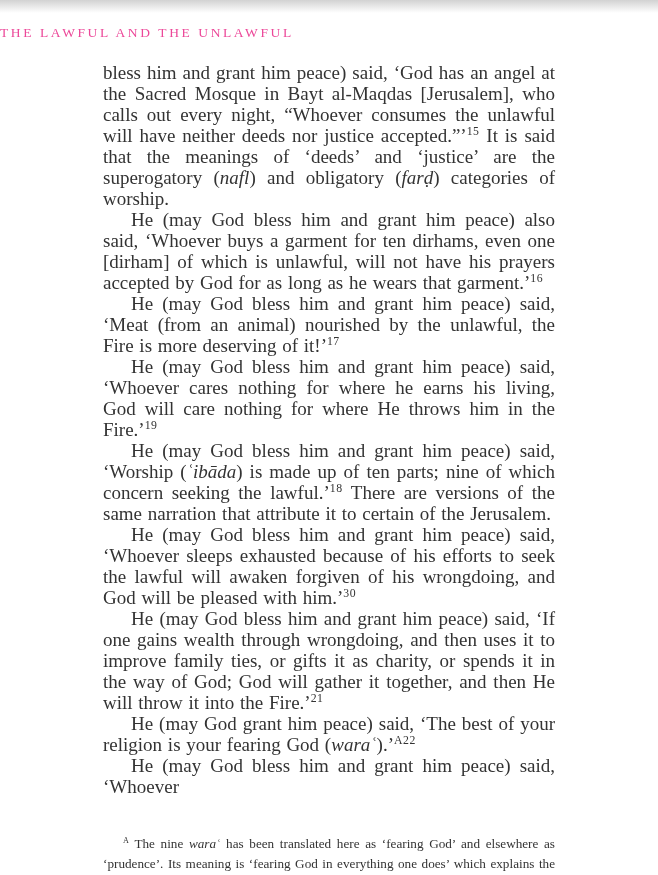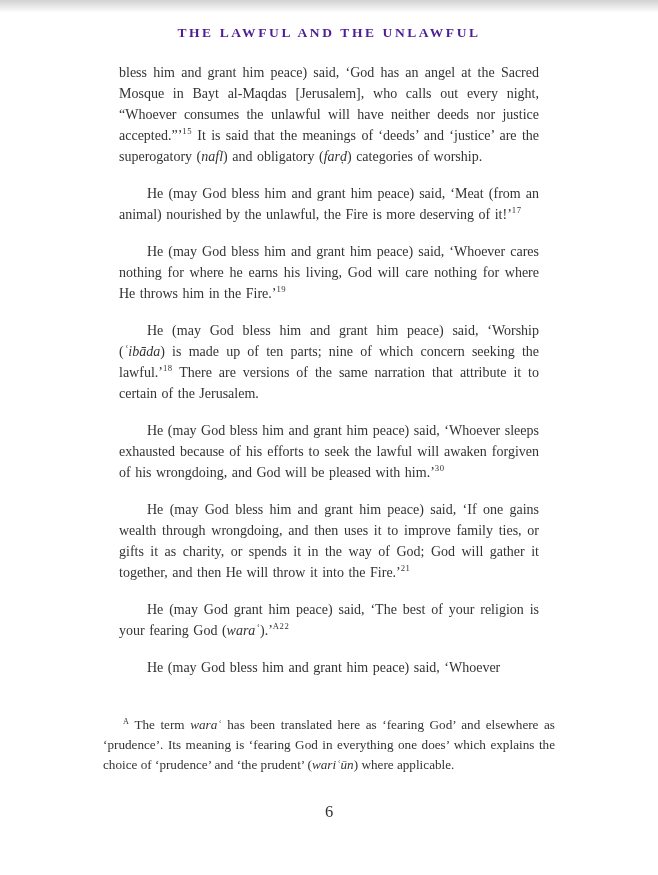--- a/index.html
+++ b/index.html
@@ -11,36 +11,34 @@
     color: #333333;
     position: relative;
     overflow: hidden;
   }
   .top-shade {
     position: absolute; top: 0; left: 0; right: 0; height: 13px;
     background: linear-gradient(#d2d2d2, #ffffff);
   }
   .page { padding-top: 25px; }
   .running-header {
-    text-align: center;
     font-size: 13.5px;
     letter-spacing: 2.6px;
-    color: #4c1d95;
+    color: #ec4899;
     margin-bottom: 21px;
     font-variant: small-caps;
     text-transform: uppercase;
-    font-weight: bold;
   }
   .content {
     width: 452px;
     margin: 0 auto;
   }
   .para {
-    margin: 16px;
-    font-size: 14px;
+    margin: 0;
+    font-size: 19px;
     line-height: 21px;
     text-align: justify;
     word-spacing: 1px;
   }
   .para.indent { text-indent: 28px; }
   sup {
     font-size: 0.62em;
     line-height: 0;
     vertical-align: super;
     letter-spacing: 0.5px;
@@ -66,25 +64,26 @@
 </head>
 <body>
 
 <div class="top-shade"></div>
 
 <div class="page">
   <div class="running-header">THE LAWFUL AND THE UNLAWFUL</div>
 
   <div class="content">
       <p class="para"><span>bless him and grant him peace) said, ‘God has an angel at the Sacred Mosque in Bayt al-Maqdas [Jerusalem], who calls out every night, “Whoever consumes the unlawful will have neither deeds nor justice accepted.”’</span><sup>15</sup><span> It is said that the meanings of ‘deeds’ and ‘justice’ are the superogatory (</span><i>nafl</i><span>) and obligatory (</span><i>farḍ</i><span>) categories of worship.</span></p>
+      <p class="para indent"><span>He (may God bless him and grant him peace) also said, ‘Whoever buys a garment for ten dirhams, even one [dirham] of which is unlawful, will not have his prayers accepted by God for as long as he wears that garment.’</span><sup>16</sup></p>
       <p class="para indent"><span>He (may God bless him and grant him peace) said, ‘Meat (from an animal) nourished by the unlawful, the Fire is more deserving of it!’</span><sup>17</sup></p>
       <p class="para indent"><span>He (may God bless him and grant him peace) said, ‘Whoever cares nothing for where he earns his living, God will care nothing for where He throws him in the Fire.’</span><sup>19</sup></p>
       <p class="para indent"><span>He (may God bless him and grant him peace) said, ‘Worship (</span><i>ʿibāda</i><span>) is made up of ten parts; nine of which concern seeking the lawful.’</span><sup>18</sup><span> There are versions of the same narration that attribute it to certain of the Jerusalem.</span></p>
       <p class="para indent"><span>He (may God bless him and grant him peace) said, ‘Whoever sleeps exhausted because of his efforts to seek the lawful will awaken forgiven of his wrongdoing, and God will be pleased with him.’</span><sup>30</sup></p>
       <p class="para indent"><span>He (may God bless him and grant him peace) said, ‘If one gains wealth through wrongdoing, and then uses it to improve family ties, or gifts it as charity, or spends it in the way of God; God will gather it together, and then He will throw it into the Fire.’</span><sup>21</sup></p>
       <p class="para indent"><span>He (may God grant him peace) said, ‘The best of your religion is your fearing God (</span><i>waraʿ</i><span>).’</span><sup>A22</sup></p>
       <p class="para indent"><span>He (may God bless him and grant him peace) said, ‘Whoever</span></p>
     </div>
 
-  <div class="footnote"><sup>A</sup><span>The term </span><i>waraʿ</i><span> has been translated here as ‘fearing God’ and elsewhere as ‘prudence’. Its meaning is ‘fearing God in everything one does’ which explains the choice of ‘prudence’ and ‘the prudent’ (</span><i>wariʿūn</i><span>) where applicable.</span></div>
+  <div class="footnote"><sup>A</sup><span>The nine </span><i>waraʿ</i><span> has been translated here as ‘fearing God’ and elsewhere as ‘prudence’. Its meaning is ‘fearing God in everything one does’ which explains the choice of ‘prudence’ and ‘the prudent’ (</span><i>wariʿūn</i><span>) where applicable.</span></div>
 
   <div class="page-number">6</div>
 </div>
 
 </body></html>

